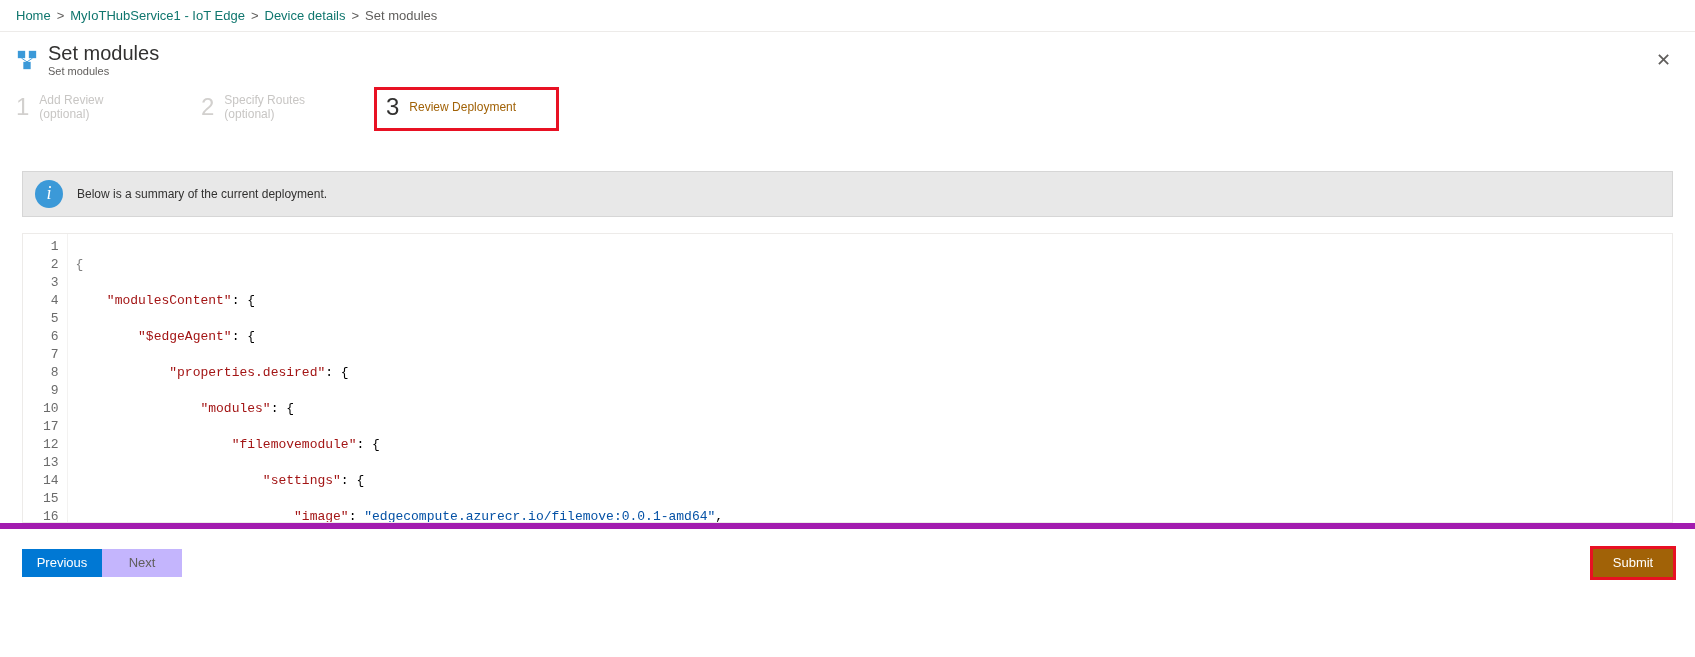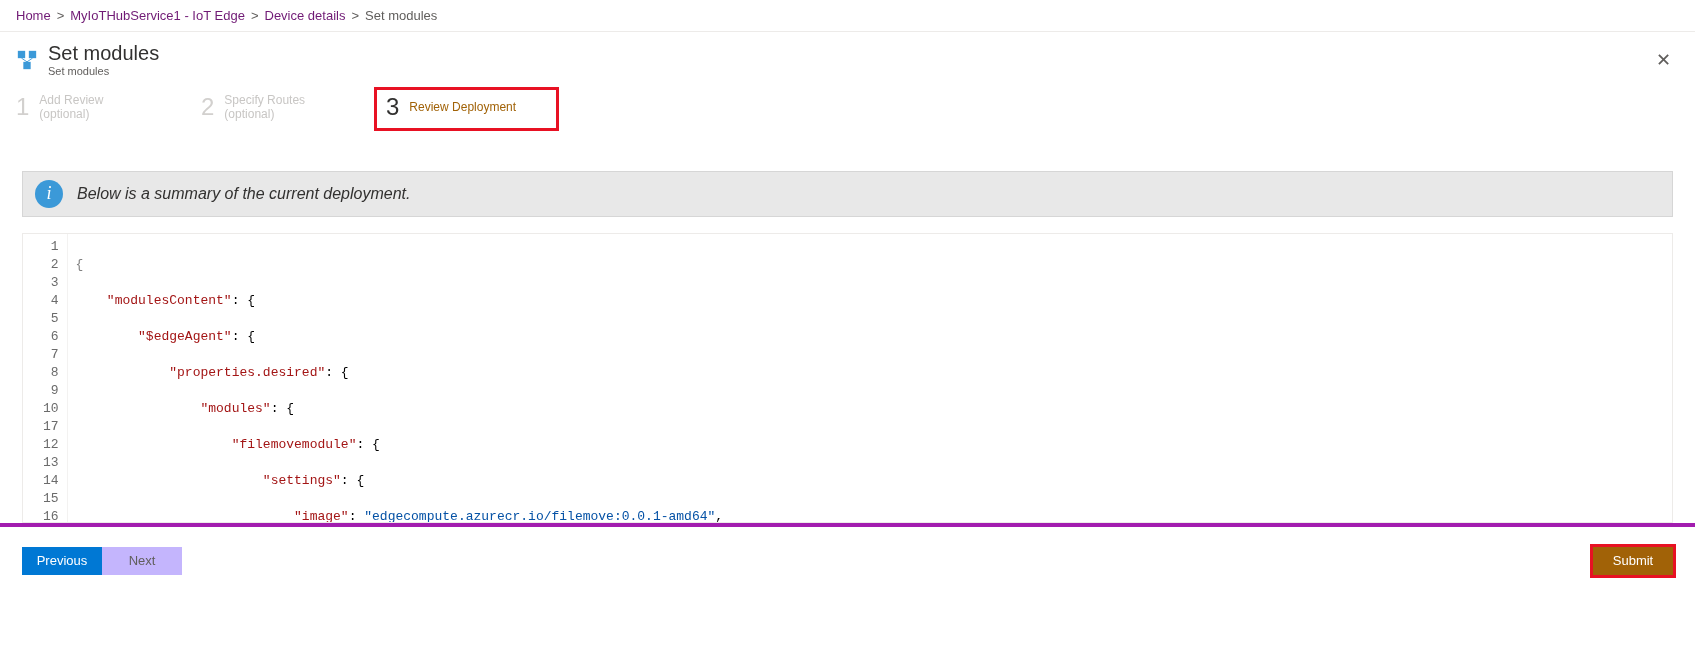--- a/index.html
+++ b/index.html
@@ -1,19 +1,19 @@
 <!DOCTYPE html>
 <html><head>
 <meta charset="utf-8">
 <style>
   * { box-sizing: border-box; margin: 0; padding: 0; }
   body { font-family: "Segoe UI", Arial, sans-serif; font-size: 13px; color: #323130; background: #fff; }
 
   .breadcrumb { padding: 8px 16px; border-bottom: 1px solid #edebe9; display: flex; align-items: center; gap: 6px; }
-  .breadcrumb a { color: #701a75; text-decoration: none; cursor: pointer; }
+  .breadcrumb a { color: #0f766e; text-decoration: none; cursor: pointer; }
   .breadcrumb .sep { color: #605e5c; }
   .breadcrumb .current { color: #605e5c; }
 
   .header { display: flex; align-items: center; padding: 10px 16px; gap: 10px; position: relative; }
   .header-icon { width: 22px; height: 22px; }
   .header-titles h1 { font-size: 20px; font-weight: 400; }
   .header-titles .sub { font-size: 11px; color: #605e5c; }
   .close-btn { margin-left: auto; font-size: 18px; color: #605e5c; cursor: pointer; padding: 4px 8px; background:none; border:none; }
 
   .steps { display: flex; padding: 0 0 0 4px; }
@@ -21,32 +21,32 @@
   .step.active { border-bottom: 3px solid #000; }
   .step.highlight { outline: 3px solid #e81123; outline-offset: -3px; }
   .step .num { font-size: 24px; font-weight: 300; color: #d2d0ce; }
   .step.active .num,.step.active .labels { color: #323130; }
   .step .labels { display: flex; flex-direction: column; color: #c8c6c4; font-size: 12px; line-height: 1.2; }
   .step.active .labels { color: #a16207; }
 
   .content { padding: 40px 22px 0 22px; }
   .info-bar { background: #e8e8e8; border: 1px solid #d6d6d6; display: flex; align-items: center; padding: 8px 12px; gap: 14px; }
   .info-icon { width: 28px; height: 28px; border-radius: 50%; background: #3b99d8; color: #fff; display: flex; align-items: center; justify-content: center; font-family: Georgia, serif; font-style: italic; font-size: 18px; flex-shrink:0; }
-  .info-text { font-size: 16px; font-style: italic; }
+  .info-text { font-size: 12px; }
 
   .editor-wrap { margin-top: 16px; border: 1px solid #edebe9; display: flex; font-family: Consolas, "Courier New", monospace; font-size: 13px; height: 290px; overflow: auto; position: relative; }
   .gutter { background: #fff; border-right: 1px solid #f3f2f1; color: #6b6b6b; text-align: right; padding: 4px 8px 4px 20px; user-select: none; line-height: 18px; }
   .code { padding: 4px 8px; line-height: 18px; white-space: pre; flex: 1; }
   .code .line { height: 18px; }
   .k { color: #a31515; }   
   .s { color: #0451a5; }   
   .p { color: #000; }      
   .b { color: #808080; }
 
-  .footer { display: flex; align-items: center; padding: 20px 22px 14px 22px; gap: 0; border-top: 4px solid #a21caf; }
+  .footer { display: flex; align-items: center; padding: 20px 22px 14px 22px; gap: 0; border-top: 6px solid #a21caf; }
   .btn { min-width: 80px; height: 28px; font-size: 13px; cursor: pointer; border: none; }
   .btn-primary { background: #0078d4; color: #fff; }
   .btn-secondary { background: #c4b5fd; color: #605e5c; }
   .btn-submit { background: #a16207; color: #fff; outline: 3px solid #e81123; outline-offset: 0; }
   .footer-spacer { flex: 1; }
 </style>
 </head>
 <body>
 
 <div class="breadcrumb">

